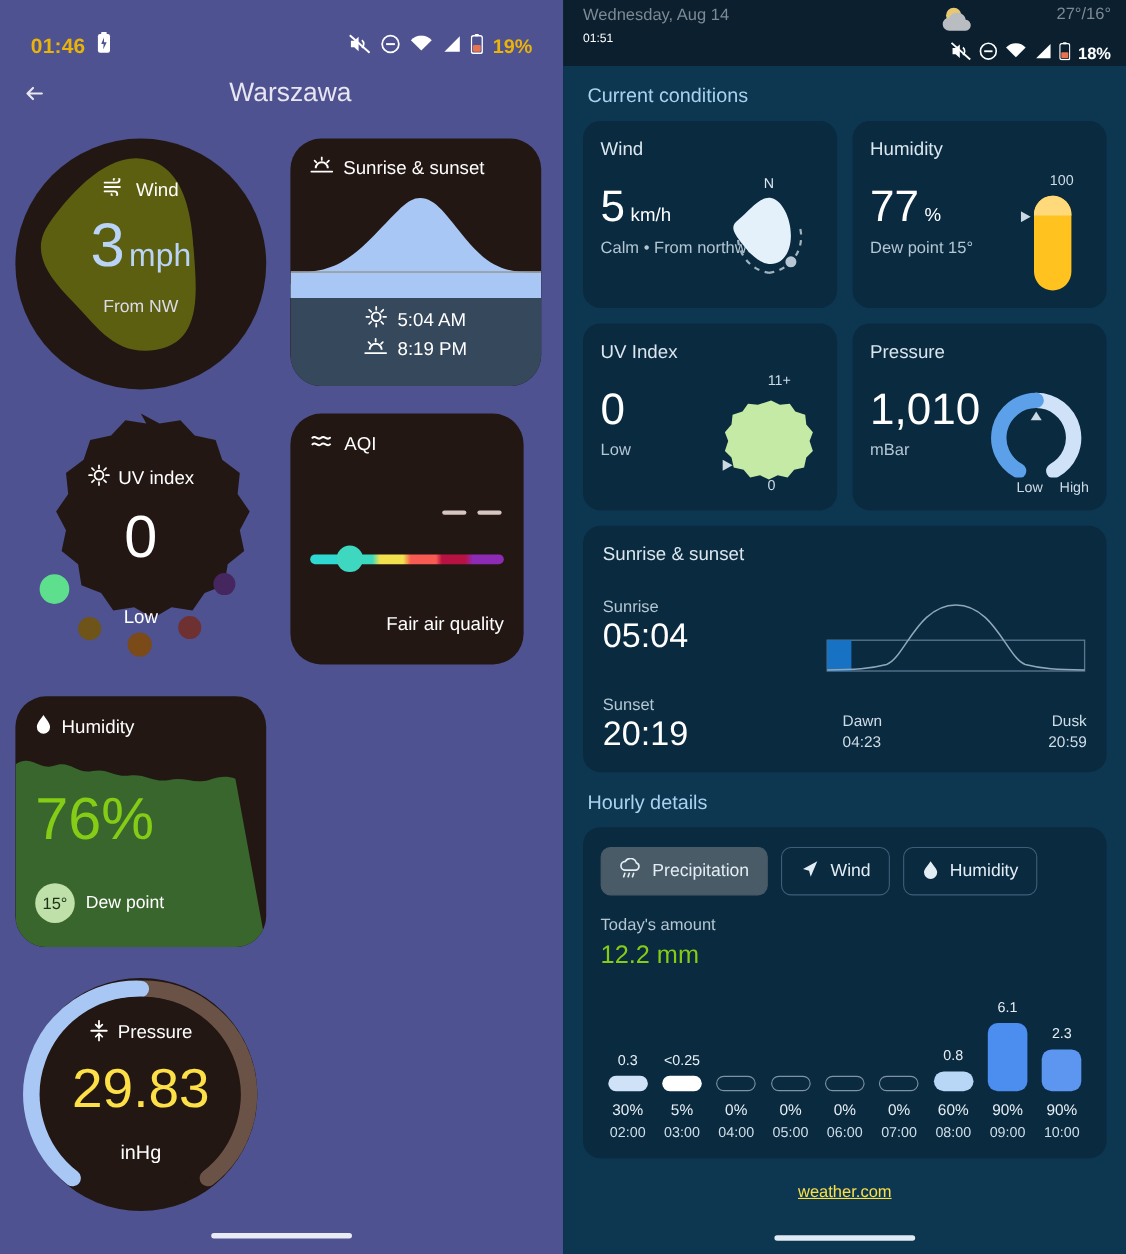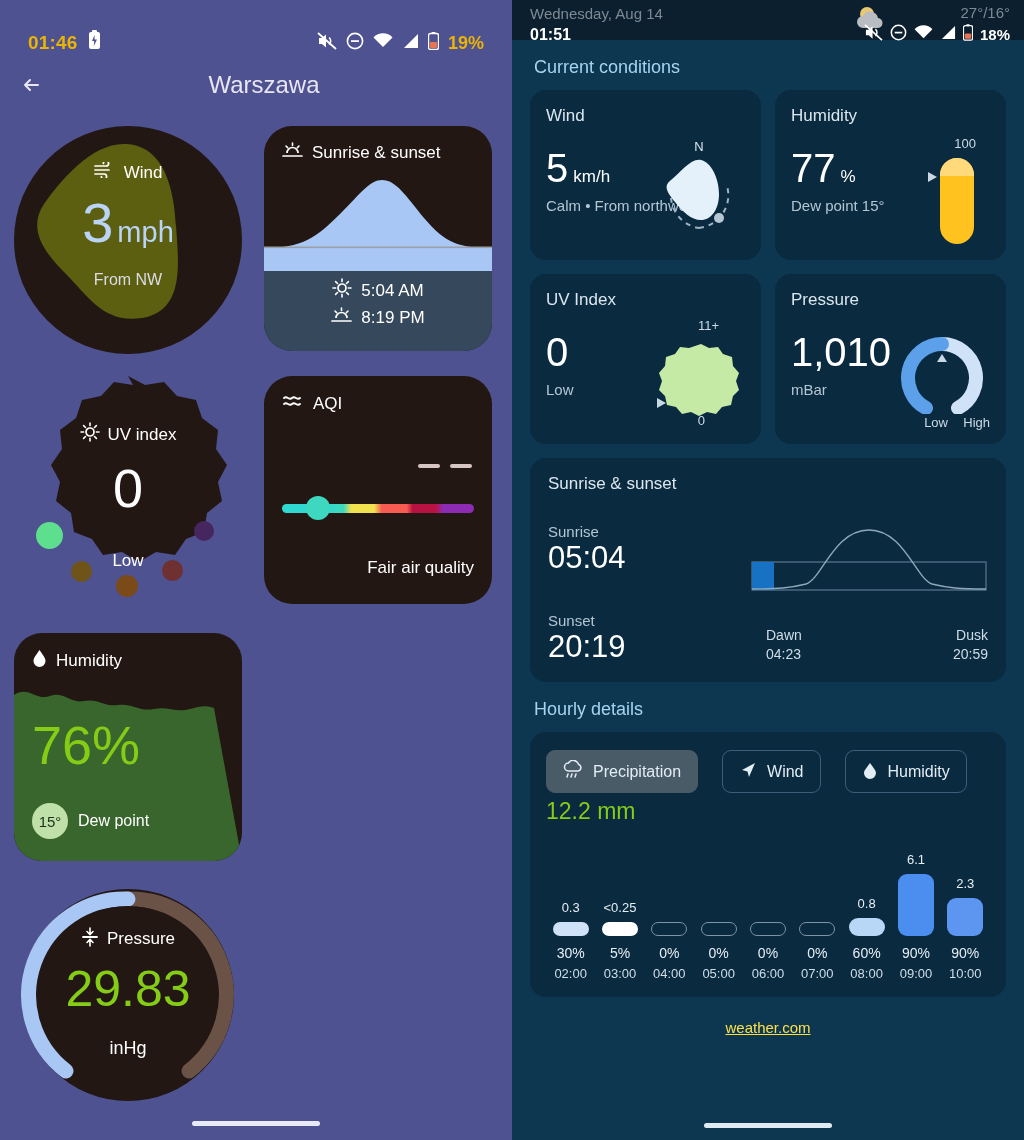--- a/index.html
+++ b/index.html
@@ -88,21 +88,21 @@
   .uv-tile .tile-head { margin-top: 46px; }
   .uv-num {
     position: relative; z-index: 3; color: #fff;
     font-size: 54px; line-height: 1; margin-top: 14px;
   }
   .uv-low { position: relative; z-index: 3; color: #fff; font-size: 17px; margin-top: 36px; }
   .uv-dot { position: absolute; border-radius: 50%; z-index: 3; }
 
   
   .aqi-tile {
-    position: relative; width: 228px; height: 228px; border-radius: 28px;
+    position: relative; width: 212px; height: 228px; border-radius: 28px;
     background: #231713; padding: 16px 18px;
   }
   .aqi-head { display: flex; align-items: center; gap: 9px; color: #fff; font-size: 17px; }
   .aqi-dashes {
     position: absolute; right: 20px; top: 88px;
     display: flex; gap: 10px;
   }
   .aqi-dash { width: 22px; height: 4px; background: #d6c5c0; border-radius: 2px; }
   .aqi-bar {
     position: absolute; left: 18px; right: 18px; top: 128px;
@@ -155,45 +155,45 @@
   
   .press-tile {
     position: relative; width: 228px; height: 225px;
     display: flex; flex-direction: column; align-items: center; justify-content: center;
   }
   .press-ring { position: absolute; inset: 0; }
   .press-head {
     position: relative; z-index: 3; display: flex; align-items: center; gap: 8px;
     color: #fff; font-size: 17px; margin-top: -6px;
   }
-  .press-num { position: relative; z-index: 3; color: #84cc16; font-size: 50px; margin-top: 12px; line-height: 1; }
+  .press-num { position: relative; z-index: 3; color: #fde047; font-size: 50px; margin-top: 12px; line-height: 1; }
   .press-unit { position: relative; z-index: 3; color: #fff; font-size: 18px; margin-top: 24px; }
 
   .l-homebar {
     position: absolute; bottom: 14px; left: 50%; transform: translateX(-50%);
     width: 128px; height: 5px; border-radius: 3px; background: #e8eaf6;
   }
 
   
   .right {
     position: relative; width: 512px; height: 1140px;
     background: #0d3650; overflow: hidden;
   }
   .r-topbar {
-    height: 40px; background: #0b1f2e; padding: 4px 14px 0 18px;
+    height: 60px; background: #0b1f2e; padding: 4px 14px 0 18px;
     display: flex; align-items: flex-start; position: relative;
   }
   .r-date { color: #7d8a94; font-size: 15px; line-height: 20px; }
-  .r-time { color: #ffffff; font-size: 16px; font-weight: 700; line-height: 22px; }
+  .r-time { color: #ffffff; font-size: 11px; font-weight: 400; line-height: 22px; }
   .r-topright {
     position: absolute; right: 14px; top: 3px;
     display: flex; flex-direction: column; align-items: flex-end;
   }
   .r-temps { color: #7d8a94; font-size: 15px; line-height: 20px; }
-  .r-sysicons { display: flex; align-items: center; gap: 7px; margin-top: 1px; }
+  .r-sysicons { display: flex; align-items: center; gap: 7px; margin-top: 15px; }
   .r-pct { color: #fff; font-size: 15px; font-weight: 700; }
   .r-cloud { position: absolute; right: 136px; top: 4px; }
 
   .r-body { padding: 0 18px; }
   .section-title {
     color: #a8d3f0; font-size: 18px; font-weight: 500;
     margin: 17px 0 12px 4px;
   }
   .card { background: #0a2a40; border-radius: 16px; }
   .card-row { display: flex; gap: 14px; margin-bottom: 14px; }
@@ -214,21 +214,21 @@
   .sun-chart { position: absolute; right: 18px; top: 42px; }
   .dawn-dusk {
     position: absolute; left: 236px; right: 18px; bottom: 18px;
     display: flex; justify-content: space-between;
   }
   .dd-lbl { color: #cfdde7; font-size: 14px; line-height: 19px; }
   .dd-r { text-align: right; }
 
   
   .hourly-card { padding: 18px 16px 16px 16px; }
-  .chips { display: flex; gap: 24px; }
+  .chips { display: flex; gap: 12px; }
   .chip {
     display: flex; align-items: center; gap: 10px;
     border: 1px solid #3c5f79; border-radius: 9px;
     padding: 9px 16px; color: #e3edf4; font-size: 16px;
   }
   .chip.active { background: #4a5b68; border-color: #4a5b68; }
   .amount-lbl { color: #b4c6d2; font-size: 15px; margin-top: 18px; }
   .amount-val { color: #84cc16; font-size: 23px; font-weight: 300; margin-top: 5px; }
 
   .bars { display: flex; align-items: flex-end; gap: 0; margin-top: 26px; height: 130px; }
@@ -661,20 +661,21 @@
           </div>
           <div class="chip">
             <span>
               <svg width="16" height="18" viewBox="0 0 16 18">
                   <path d="M8 2 C11.5 7 14 9.5 14 12 A6 6 0 012 12 C2 9.5 4.5 7 8 2 Z" fill="#e3edf4"></path>
                 </svg>
             </span>
             <span>Humidity</span>
           </div>
         </div>
+        <div class="amount-lbl">Today's amount</div>
         <div class="amount-val">12.2 mm</div>
         <div class="bars" id="precip-bars">
             <div class="bar-col">
               <div class="bar-amt">0.3</div>
               <div class="bar-shape" style="height: 14px; background: rgb(207, 226, 247);"></div>
               <div class="bar-pct">30%</div>
               <div class="bar-time">02:00</div>
             </div>
             <div class="bar-col">
               <div class="bar-amt">&lt;0.25</div>

